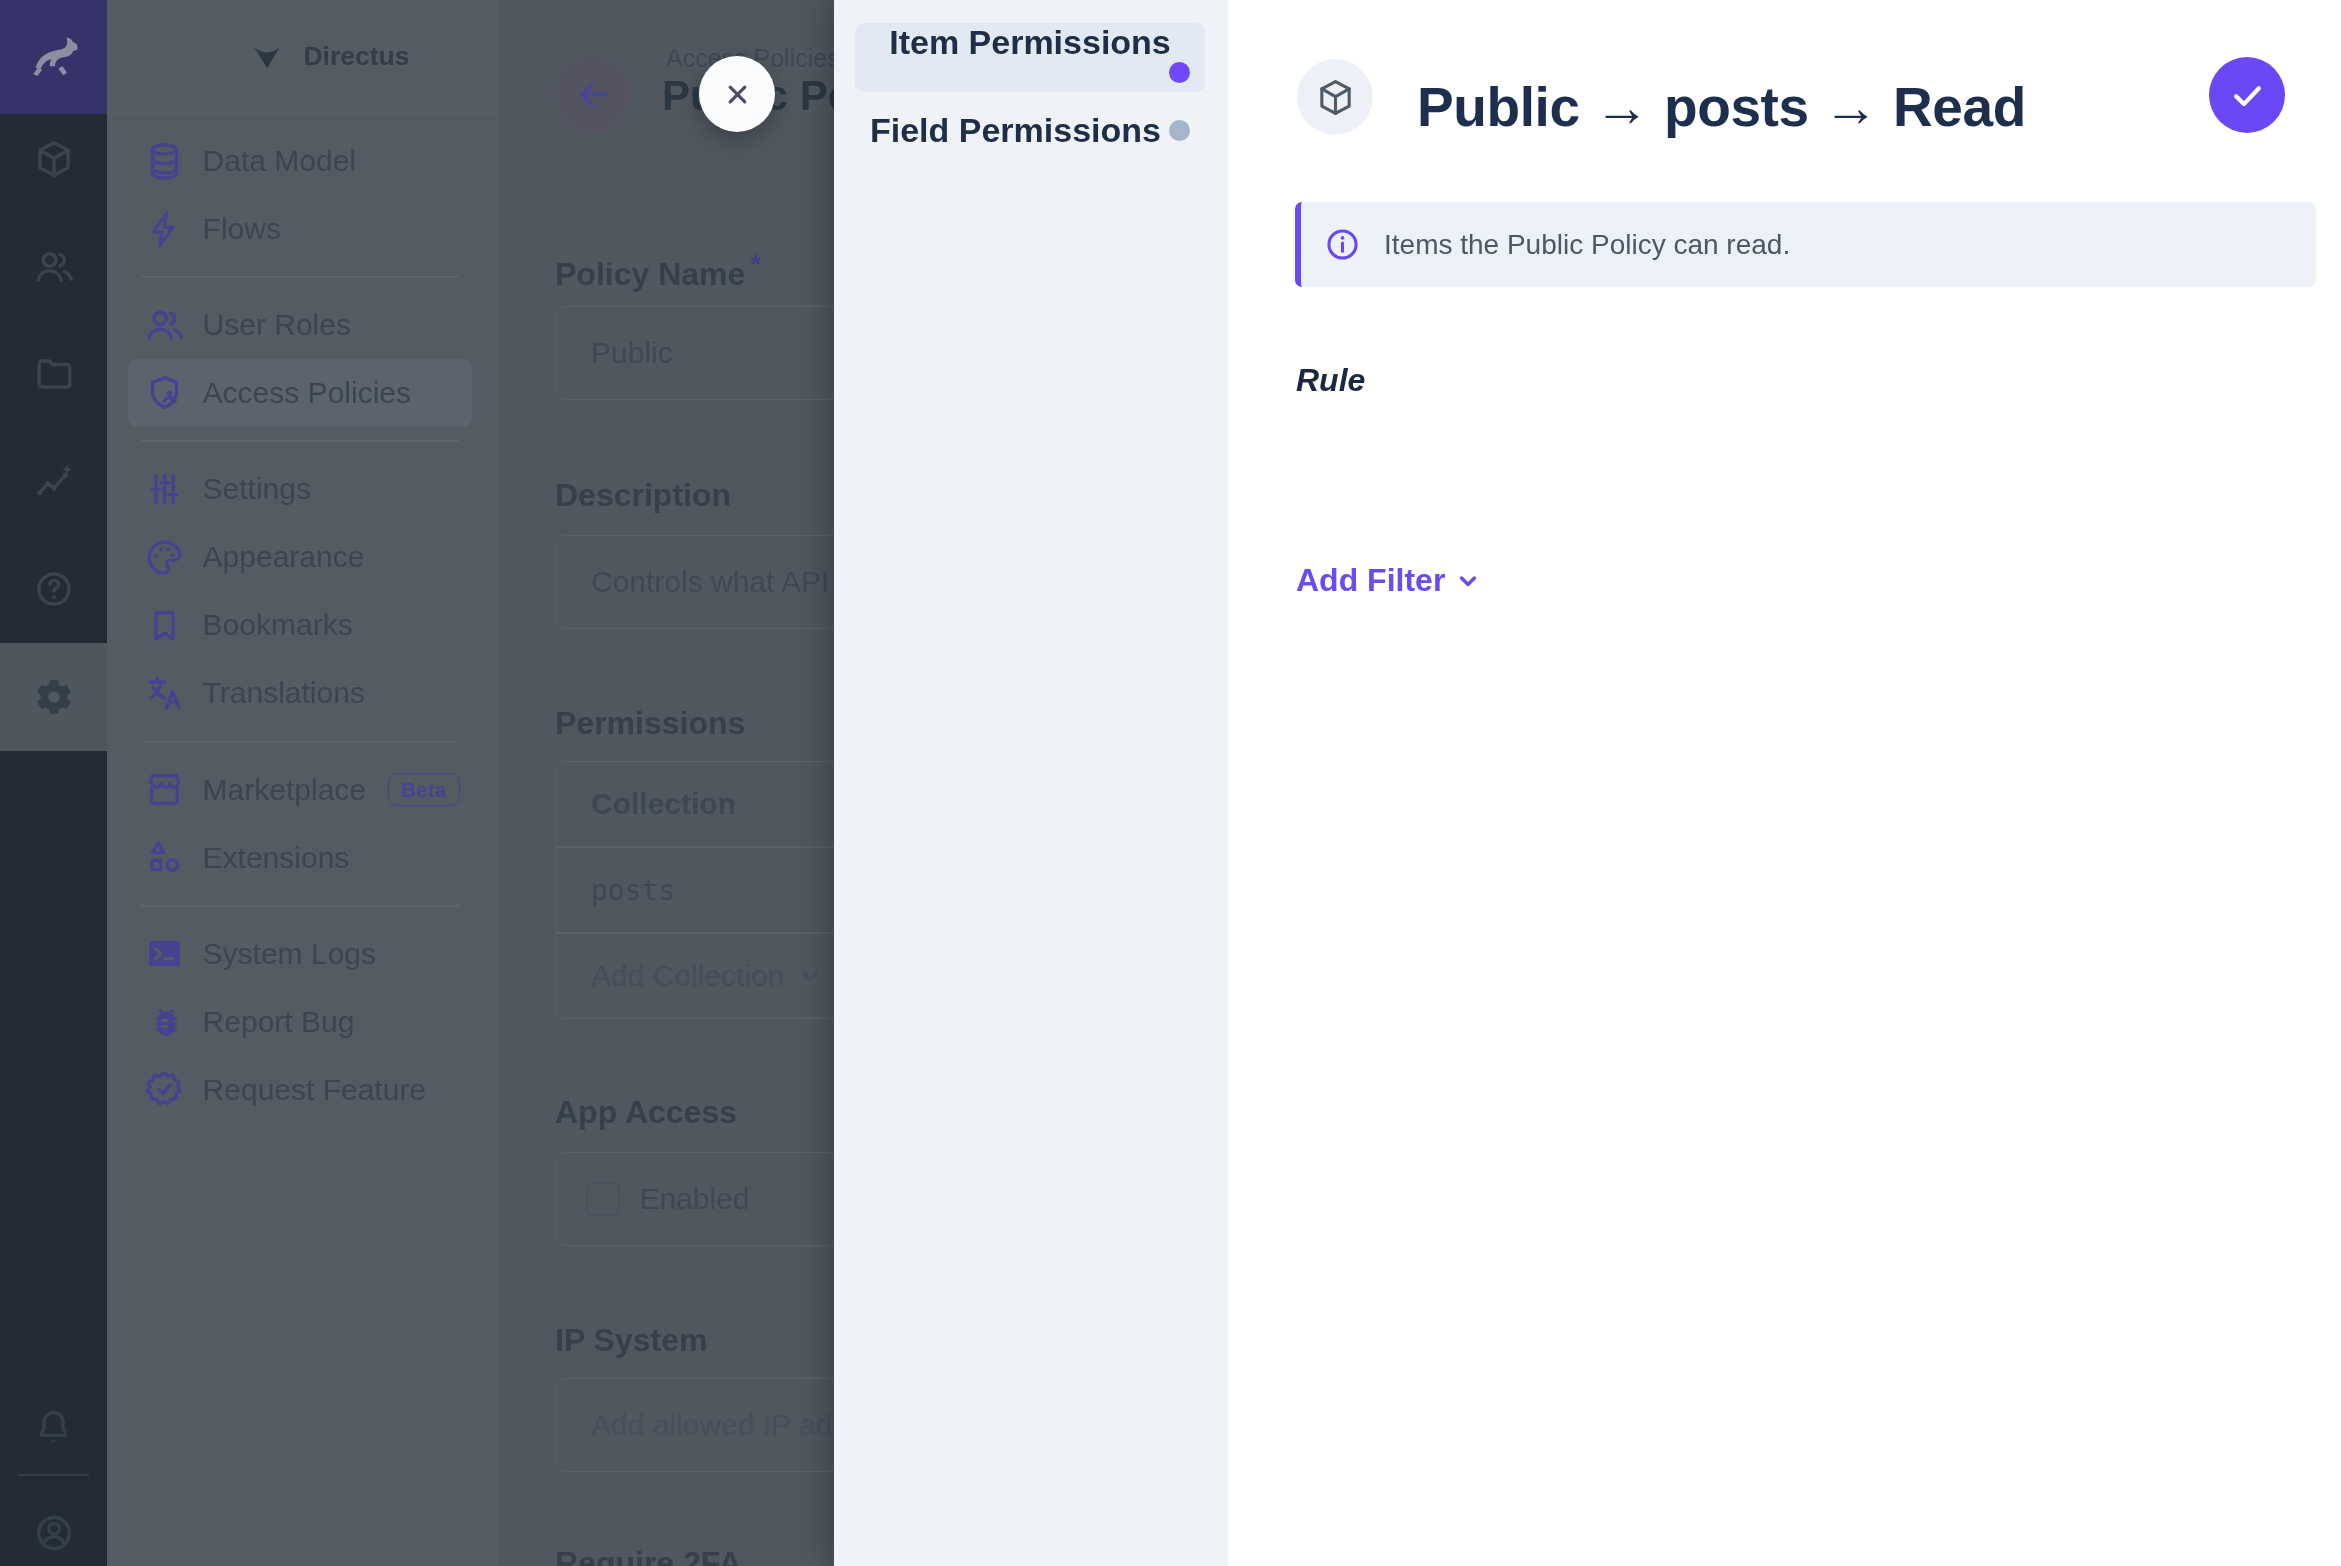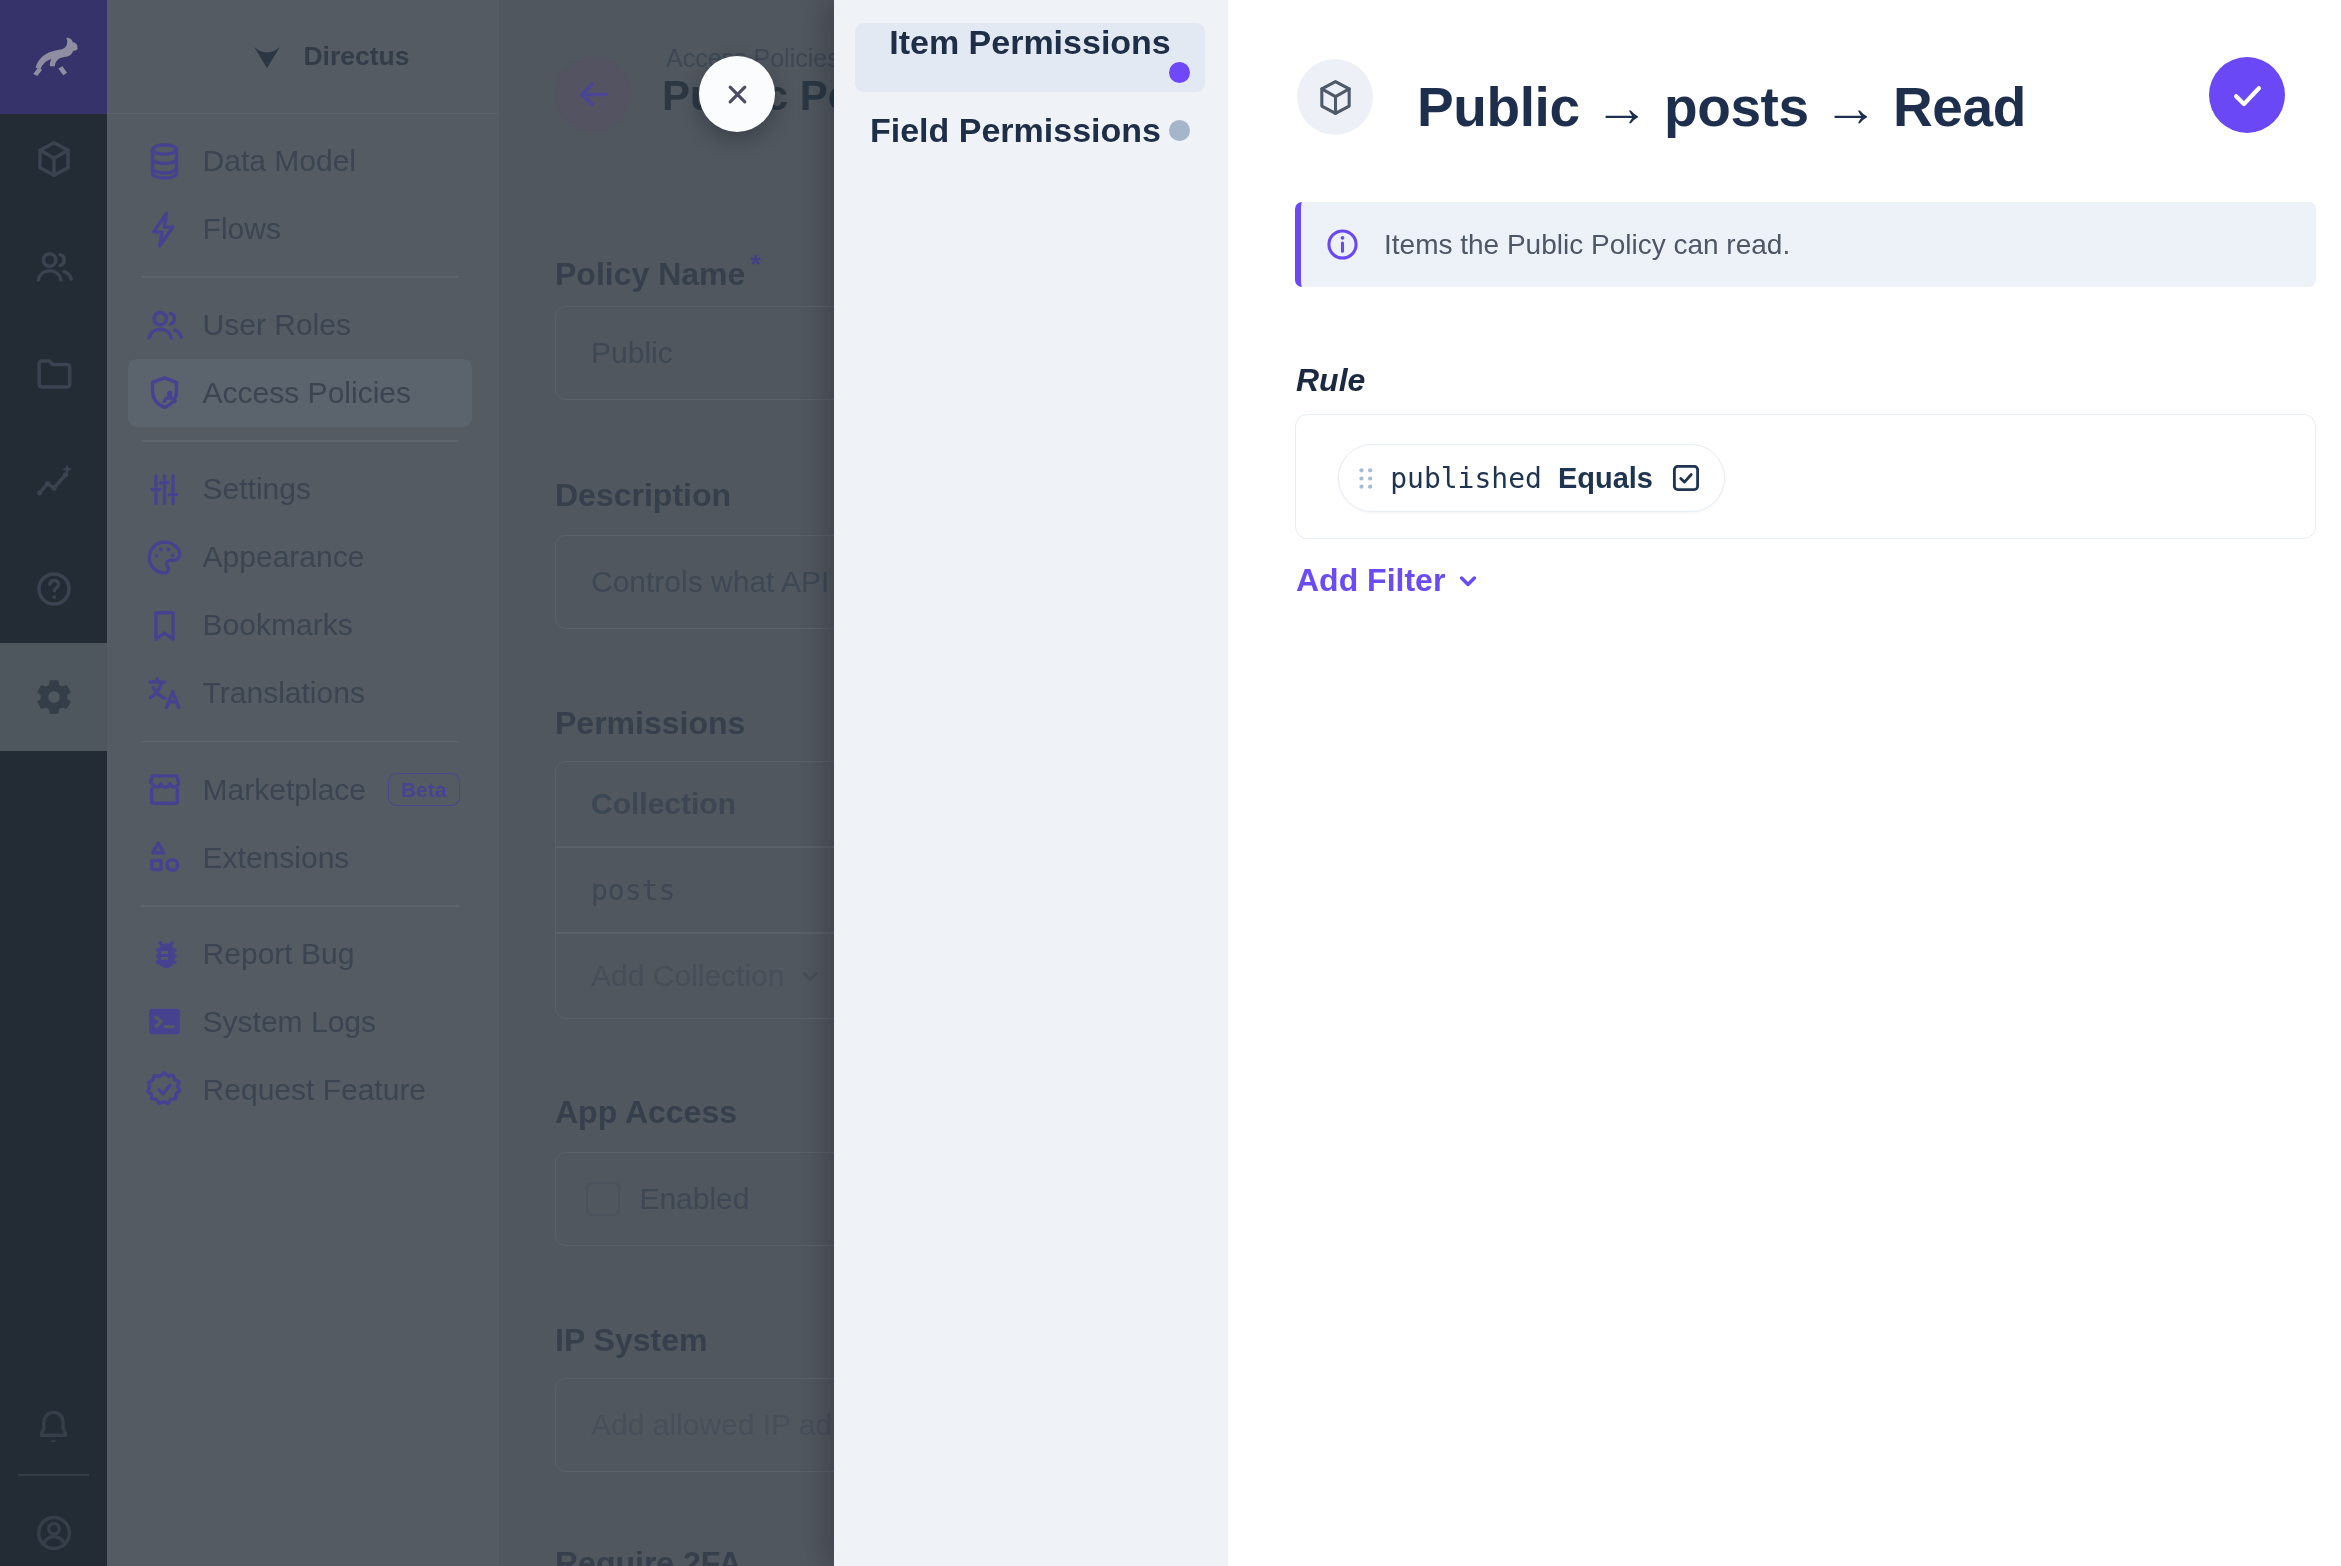--- a/index.html
+++ b/index.html
@@ -236,32 +236,32 @@
       <div class="nav-item">
         <svg viewBox="0 0 24 24" width="41" height="41" fill="none" stroke="currentColor" stroke-width="2" stroke-linejoin="round">
           <path d="M8.3 3.6l3.2 5.6H5.1z"></path>
             <rect x="4.6" y="13.8" width="5.3" height="5.3" rx="0.8"></rect>
             <circle cx="16.6" cy="16.4" r="3.1"></circle>
         </svg>
         <span class="nav-label">Extensions</span>
       </div>
       <div class="nav-divider"></div>
       <div class="nav-item">
-        <svg viewBox="0 0 24 24" width="41" height="41" fill="currentColor">
-          <path d="M19 9h-1.6a5.6 5.6 0 0 0-1.2-1.7l1.5-1.5-1.2-1.2-1.9 1.9c-.5-.2-1-.3-1.6-.3s-1.1.1-1.6.3L9.5 4.6 8.3 5.8l1.5 1.5C9.3 7.8 8.9 8.4 8.6 9H7v1.7h1.1c-.1.3-.1.6-.1.9v.9H7v1.7h1v.9c0 .3 0 .6.1.9H7V18h1.6c.9 1.5 2.5 2.5 4.4 2.5s3.5-1 4.4-2.5H19v-1.7h-1.1c.1-.3.1-.6.1-.9v-.9h1v-1.7h-1v-.9c0-.3 0-.6-.1-.9H19zm-5 6.7h-4V14h4zm0-3.4h-4v-1.7h4z"></path>
-        </svg>
-        <span class="nav-label">Report Bug</span>
-      </div>
-      <div class="nav-item">
         <svg viewBox="0 0 24 24" width="41" height="41">
           <rect x="3" y="4.5" width="18" height="15" rx="2" fill="currentColor"></rect>
           <path d="M7 9.5l3 2.7-3 2.7" stroke="#545b63" stroke-width="2" fill="none" stroke-linecap="round" stroke-linejoin="round"></path>
           <path d="M12.5 15h4.5" stroke="#545b63" stroke-width="2" stroke-linecap="round"></path>
         </svg>
         <span class="nav-label">System Logs</span>
+      </div>
+      <div class="nav-item">
+        <svg viewBox="0 0 24 24" width="41" height="41" fill="currentColor">
+          <path d="M19 9h-1.6a5.6 5.6 0 0 0-1.2-1.7l1.5-1.5-1.2-1.2-1.9 1.9c-.5-.2-1-.3-1.6-.3s-1.1.1-1.6.3L9.5 4.6 8.3 5.8l1.5 1.5C9.3 7.8 8.9 8.4 8.6 9H7v1.7h1.1c-.1.3-.1.6-.1.9v.9H7v1.7h1v.9c0 .3 0 .6.1.9H7V18h1.6c.9 1.5 2.5 2.5 4.4 2.5s3.5-1 4.4-2.5H19v-1.7h-1.1c.1-.3.1-.6.1-.9v-.9h1v-1.7h-1v-.9c0-.3 0-.6-.1-.9H19zm-5 6.7h-4V14h4zm0-3.4h-4v-1.7h4z"></path>
+        </svg>
+        <span class="nav-label">Report Bug</span>
       </div>
       <div class="nav-item">
         <svg viewBox="0 0 24 24" width="41" height="41" fill="none" stroke="currentColor" stroke-width="2" stroke-linecap="round" stroke-linejoin="round">
           <path d="M12 2.2l2.1 1.9 2.8-.5 1 2.7 2.6 1.3-.9 2.7 1.4 2.5-2.2 1.8-.3 2.8-2.8.4-1.6 2.4-2.6-1.1-2.6 1.1-1.6-2.4-2.8-.4-.3-2.8L2 13.1l1.4-2.5-.9-2.7 2.6-1.3 1-2.7 2.8.5z"></path>
           <path d="M8.8 12.2l2.2 2.2 4.2-4.8"></path>
         </svg>
         <span class="nav-label">Request Feature</span>
       </div>
     </div>
   </nav>
@@ -347,40 +347,20 @@
     <div class="banner">
       <svg viewBox="0 0 24 24" width="37" height="37" fill="none" stroke="#6a48f6" stroke-width="2" stroke-linecap="round">
         <circle cx="12" cy="12" r="8.8"></circle>
           <path d="M12 11v5.4"></path>
           <circle cx="12" cy="7.7" r="1.2" fill="#6a48f6" stroke="none"></circle>
       </svg>
       <span class="banner-text">Items the Public Policy can read.</span>
     </div>
 
     <div class="rule-label">Rule</div>
-    <div class="rule-box">
-      <div class="filter-pill">
-        <svg viewBox="0 0 18 26" width="17.6" height="25">
-          <g fill="#aabbd0">
-            <circle cx="4.5" cy="4.5" r="2.2"></circle>
-              <circle cx="13.5" cy="4.5" r="2.2"></circle>
-            <circle cx="4.5" cy="13" r="2.2"></circle>
-              <circle cx="13.5" cy="13" r="2.2"></circle>
-            <circle cx="4.5" cy="21.5" r="2.2"></circle>
-              <circle cx="13.5" cy="21.5" r="2.2"></circle>
-          </g>
-        </svg>
-        <span class="pill-field">published</span>
-        <span class="pill-op">Equals</span>
-        <svg viewBox="0 0 24 24" width="34" height="34" fill="none" stroke="#1f344e" stroke-width="2" stroke-linecap="round" stroke-linejoin="round">
-          <rect x="3.8" y="3.8" width="16.4" height="16.4" rx="2.4"></rect>
-            <path d="M8.3 12.3l2.6 2.6 4.8-5.4"></path>
-        </svg>
-      </div>
-    </div>
 
     <div class="add-filter">
       <span class="add-filter-label">Add Filter</span>
       <svg viewBox="0 0 24 24" width="28" height="28" fill="none" stroke="currentColor" stroke-width="3" stroke-linecap="round" stroke-linejoin="round">
           <path d="M6.5 9.5 12 15l5.5-5.5"></path>
         </svg>
     </div>
   </section>
 
 </div>

